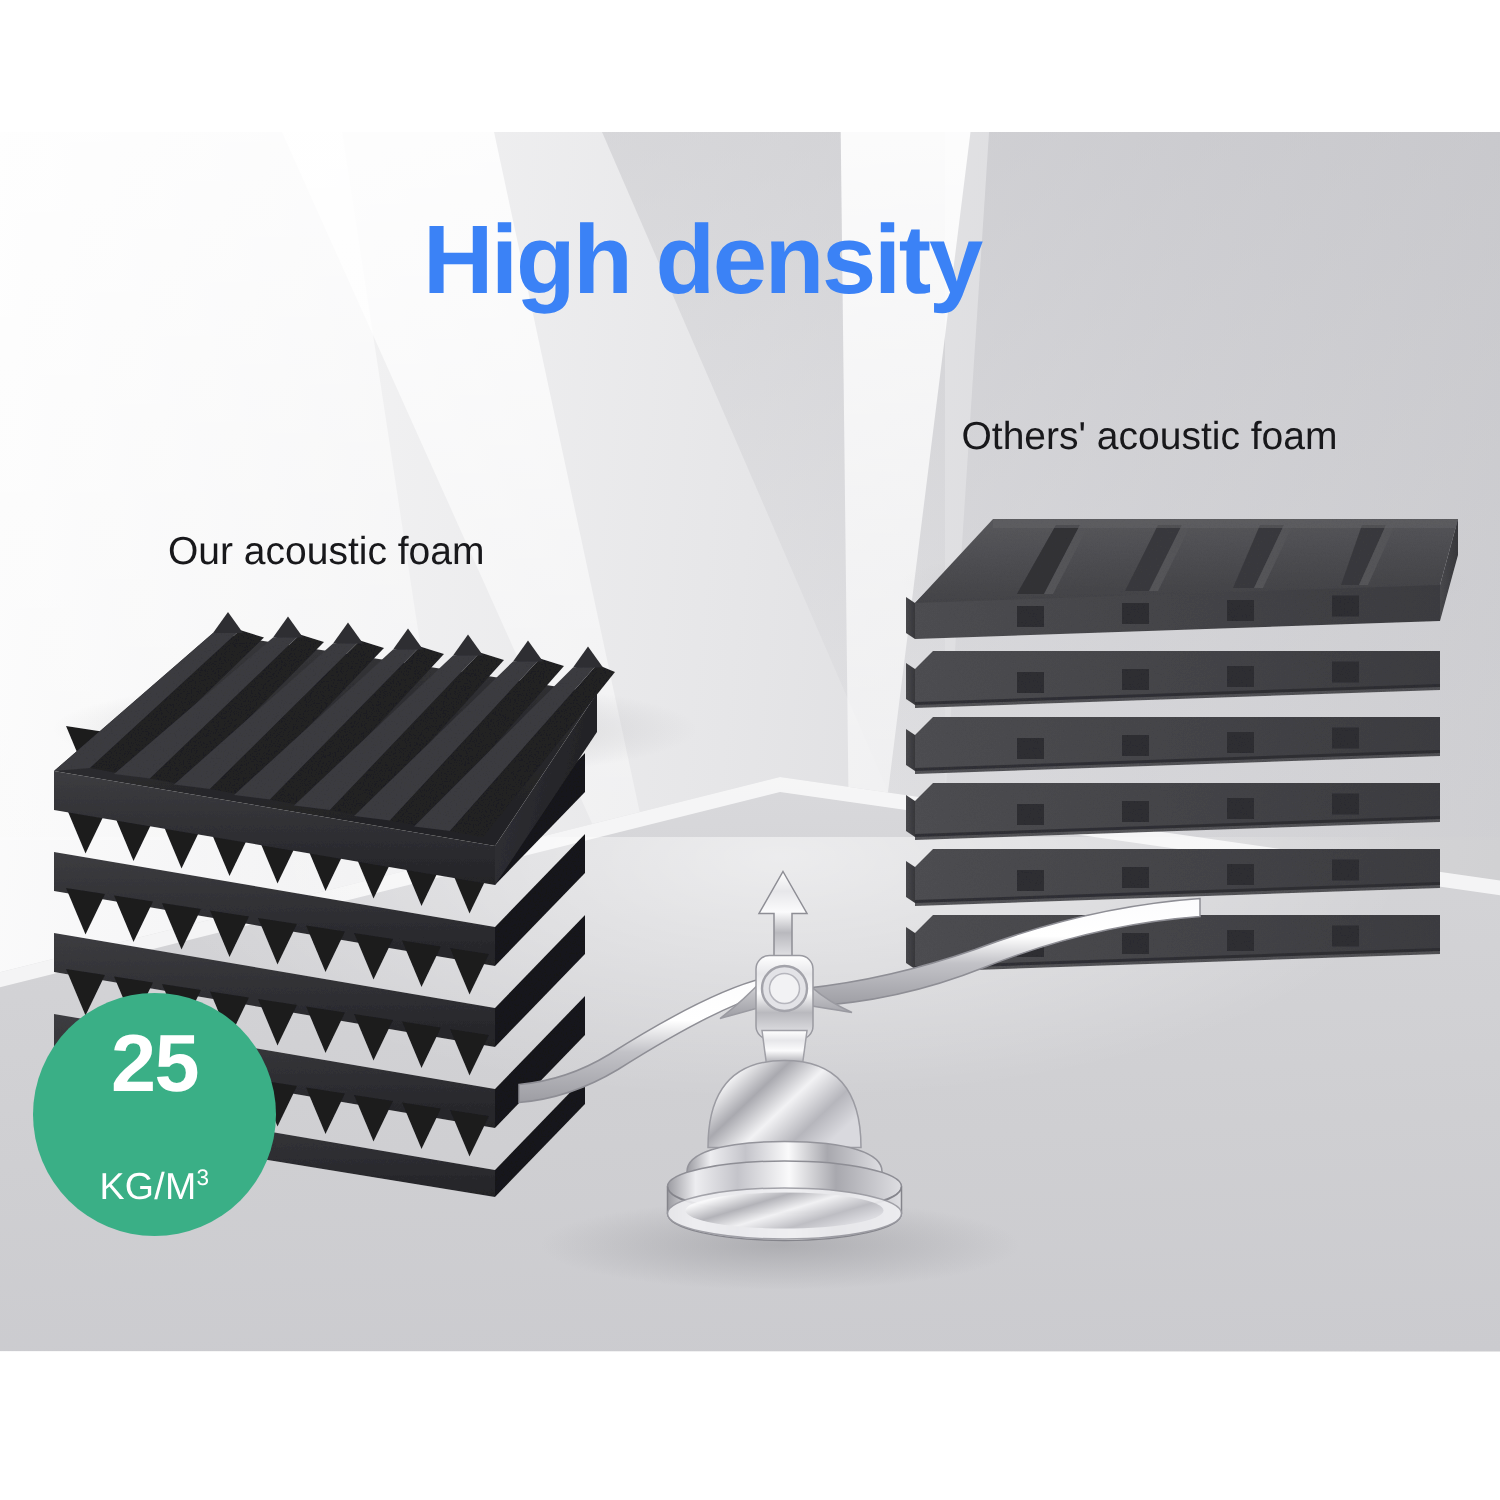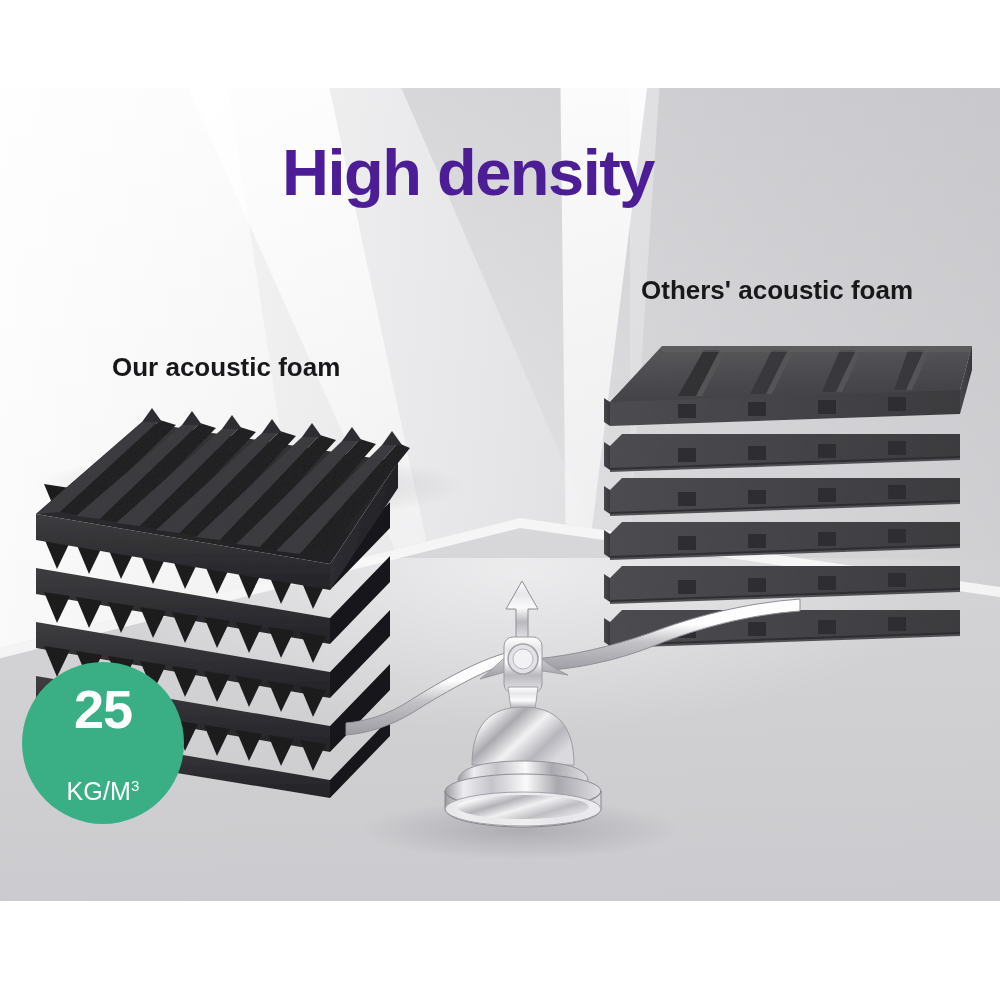--- a/index.html
+++ b/index.html
@@ -41,22 +41,22 @@
          background:linear-gradient(178deg,#dadadd 0%,#d3d3d6 26%,#cfcfd2 62%,#cbcbcf 100%);
          clip-path:polygon(0% 34%,52% 0%,100% 18%,100% 100%,0% 100%);}
   .floor-edge{position:absolute;left:0;top:430px;width:1000px;height:383px;
          clip-path:polygon(0% 34%,52% 0%,100% 18%,100% 20.6%,52% 2.6%,0% 36.6%);
          background:rgba(255,255,255,.75);}
   .floor-sheen{position:absolute;left:0;top:470px;width:1000px;height:330px;
          background:radial-gradient(ellipse 60% 70% at 52% 4%,rgba(255,255,255,.55),rgba(255,255,255,0) 70%);}
 
   
   #title{position:absolute;left:0;top:140px;width:936px;text-align:center;
-         font-size:65px;font-weight:bold;color:#4c1d95;letter-spacing:-1.5px;line-height:1;}
-  .flabel{position:absolute;font-size:26px;color:#18181b;font-weight:700;white-space:nowrap;}
+         font-size:65px;font-weight:bold;color:#3b82f6;letter-spacing:-1.5px;line-height:1;}
+  .flabel{position:absolute;font-size:26px;color:#18181b;font-weight:400;white-space:nowrap;}
   #label-left{left:112px;top:352px;}
   #label-right{left:641px;top:275px;}
 
   
   #stack-left{position:absolute;left:30px;top:400px;width:380px;height:400px;}
   #stack-right{position:absolute;left:600px;top:338px;width:375px;height:310px;}
 
   
   #scale{position:absolute;left:330px;top:575px;width:600px;height:270px;}
 

